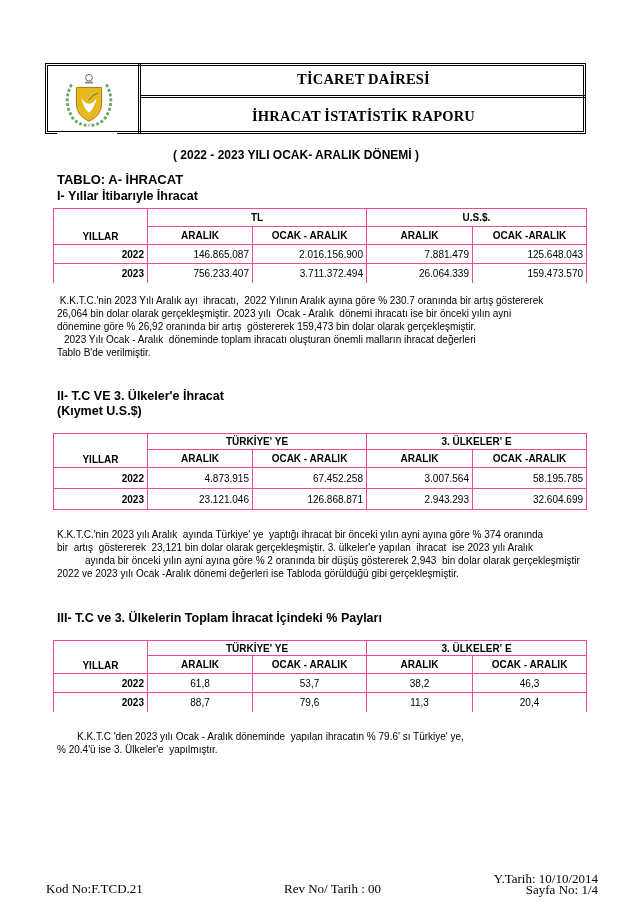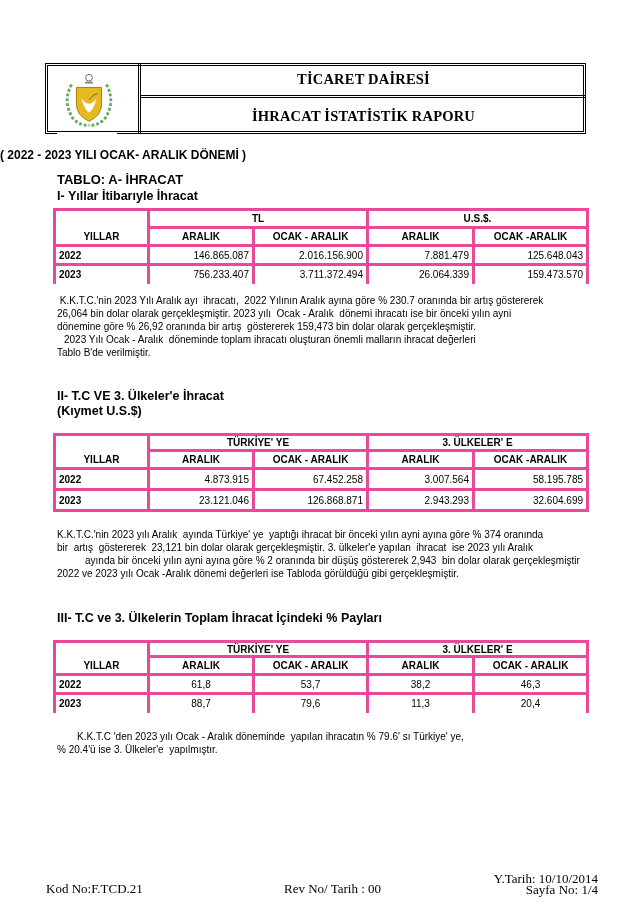--- a/index.html
+++ b/index.html
@@ -11,31 +11,31 @@
   .hdr-outer { position: absolute; inset: 0; border: 3px double #000; }
   .logo-cell { position: absolute; left: 0; top: 0; width: 96px; height: 71px; border-right: 3px double #000; }
   .logo-bottom-gap { position: absolute; left: 12px; bottom: -3px; width: 60px; height: 4px; background: #fff; }
   .title-cell { position: absolute; left: 96px; top: 0; right: 0; height: 35px; border-bottom: 3px double #000;
     display: flex; align-items: center; justify-content: center; }
   .subtitle-cell { position: absolute; left: 96px; top: 35px; right: 0; bottom: 0;
     display: flex; align-items: center; justify-content: center; }
   .serif-b { font-family: "Liberation Serif", serif; font-weight: bold; font-size: 14.5px; letter-spacing: 0.2px; }
   .logo { position: absolute; left: 15px; top: 8px; width: 58px; height: 58px; }
 
-  .period { position: absolute; left: 0; width: 592px; top: 148px; text-align: left;
+  .period { position: absolute; left: 0; width: 592px; top: 148px; text-align: center;
     font-weight: bold; font-size: 12px; }
 
   .h-tablo { position: absolute; left: 57px; top: 172px; font-weight: bold; font-size: 13px; }
   .h-sec { position: absolute; left: 57px; font-weight: bold; font-size: 12.5px; line-height: 15px; }
 
   table.data { position: absolute; left: 53px; width: 533px; border-collapse: collapse; table-layout: fixed; font-size: 10px; }
-  table.data td { border: 3px solid #ec4899; padding: 0 3px; white-space: nowrap; }
+  table.data td { border: 1px solid #ec4899; padding: 0 3px; white-space: nowrap; }
   table.data td.grp { font-weight: bold; text-align: center; }
   table.data td.sub { font-weight: bold; text-align: center; }
-  table.data td.year { font-weight: bold; text-align: left; }
+  table.data td.year { font-weight: bold; text-align: right; }
   table.data td.num { text-align: right; }
   table.data td.cen { text-align: center; }
   table.data td.yil { font-weight: bold; text-align: center; vertical-align: bottom; padding-bottom: 2px; }
   table.nobottom tr:last-child td { border-bottom: none; }
 
   .para { position: absolute; left: 57px; width: 540px; font-size: 10px; line-height: 13px; }
 
   .footer { position: absolute; font-family: "Liberation Serif", serif; font-size: 13px; }
 </style>
 </head>

